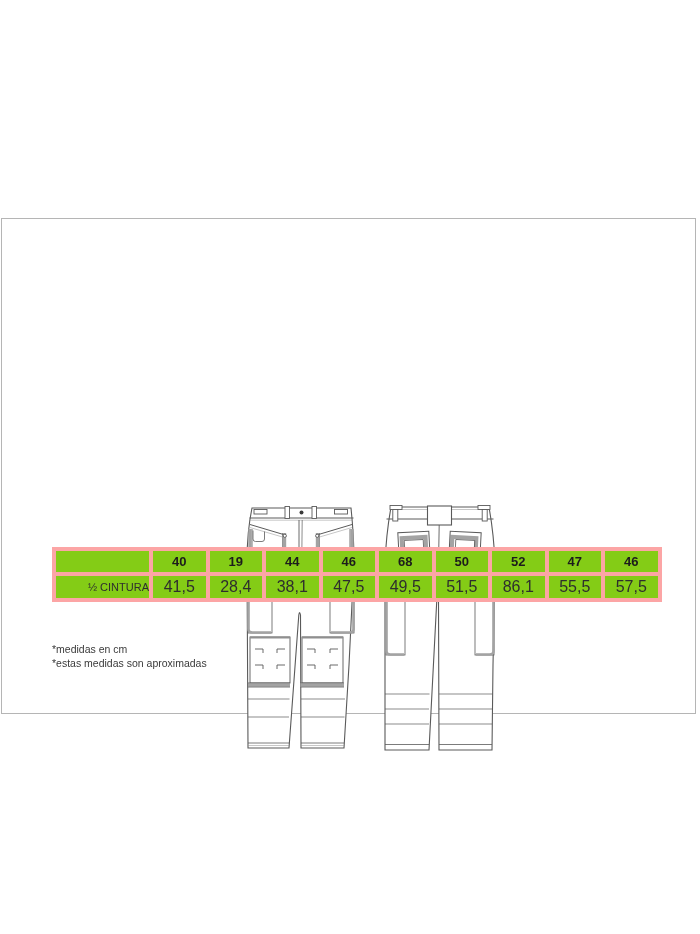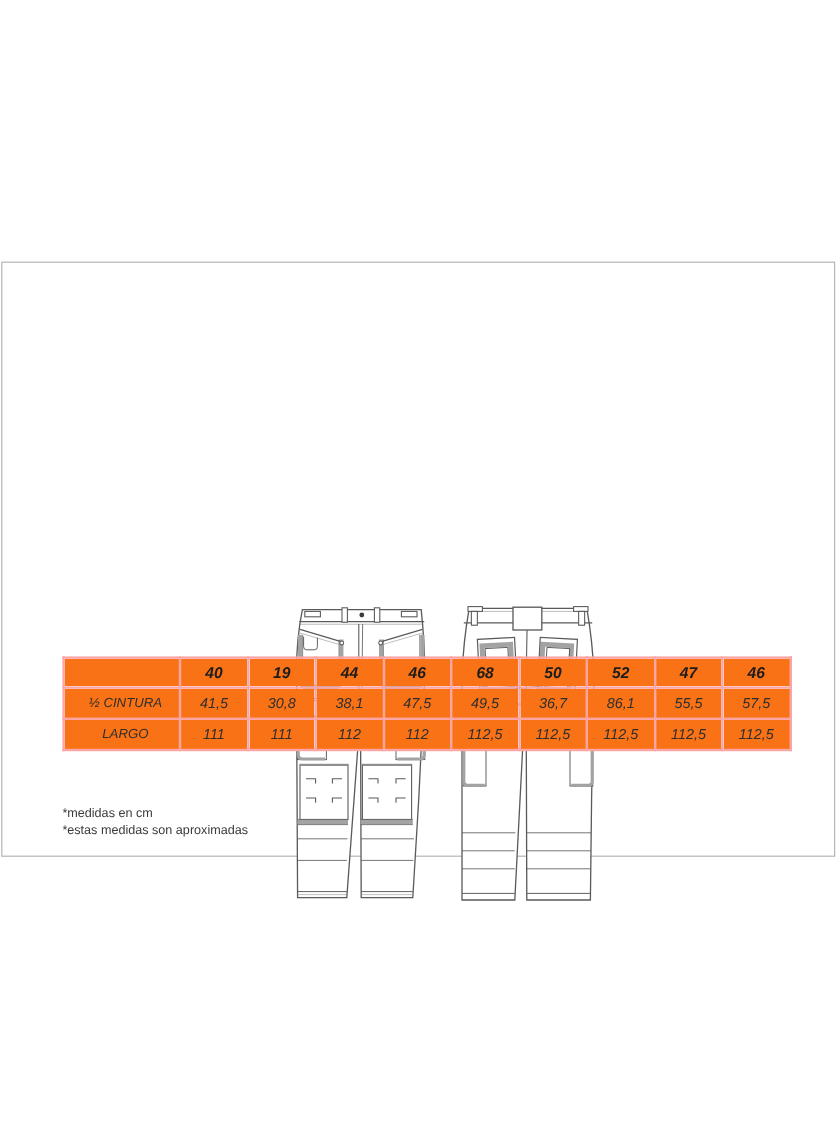--- a/index.html
+++ b/index.html
@@ -19,50 +19,49 @@
   .drawing-back  { left: 382px; top: 284px; width: 112px; height: 250px; }
 
   table.size-table {
     position: absolute;
     left: 52px; top: 547px;
     width: 606px;
     border-collapse: collapse;
     table-layout: fixed;
   }
   .size-table th, .size-table td {
-    border: 2px solid #fca5a5;
-    background: #f97316;
+    border: 4px solid #fca5a5;
+    background: #84cc16;
     text-align: center;
     vertical-align: middle;
     overflow: hidden;
     white-space: nowrap;
-    font-style: italic;
   }
   .size-table th {
     height: 25px;
     font-size: 13px;
     font-weight: bold;
     color: #1c1c1c;
   }
   .size-table td {
     height: 26px;
-    font-size: 12px;
+    font-size: 16px;
     font-weight: normal;
     color: #2e2e2e;
   }
   .size-table td.row-label {
-    text-align: center;
+    text-align: right;
     padding-left: 6px;
     font-size: 11px;
     color: #2e2e2e;
   }
 
   .footnotes {
     position: absolute;
-    left: 52px; top: 672px;
+    left: 52px; top: 643px;
     font-size: 10.5px;
     line-height: 13.5px;
     color: #3a3a3a;
   }
   .footnotes div { white-space: nowrap; }
 </style>
 </head>
 <body>
 
 <div class="content-box">
@@ -215,40 +214,28 @@
       <th>50</th>
       <th>52</th>
       <th>47</th>
       <th>46</th>
     </tr>
   </thead>
   <tbody>
     <tr>
       <td class="row-label">½ CINTURA</td>
       <td>41,5</td>
-      <td>30,8</td>
+      <td>28,4</td>
       <td>38,1</td>
       <td>47,5</td>
       <td>49,5</td>
-      <td>36,7</td>
+      <td>51,5</td>
       <td>86,1</td>
       <td>55,5</td>
       <td>57,5</td>
     </tr>
-    <tr>
-      <td class="row-label">LARGO</td>
-      <td>111</td>
-      <td>111</td>
-      <td>112</td>
-      <td>112</td>
-      <td>112,5</td>
-      <td>112,5</td>
-      <td>112,5</td>
-      <td>112,5</td>
-      <td>112,5</td>
-    </tr>
   </tbody>
 </table>
 
 <div class="footnotes">
   <div>*medidas en cm</div>
   <div>*estas medidas son aproximadas</div>
 </div>
 
 </body></html>

